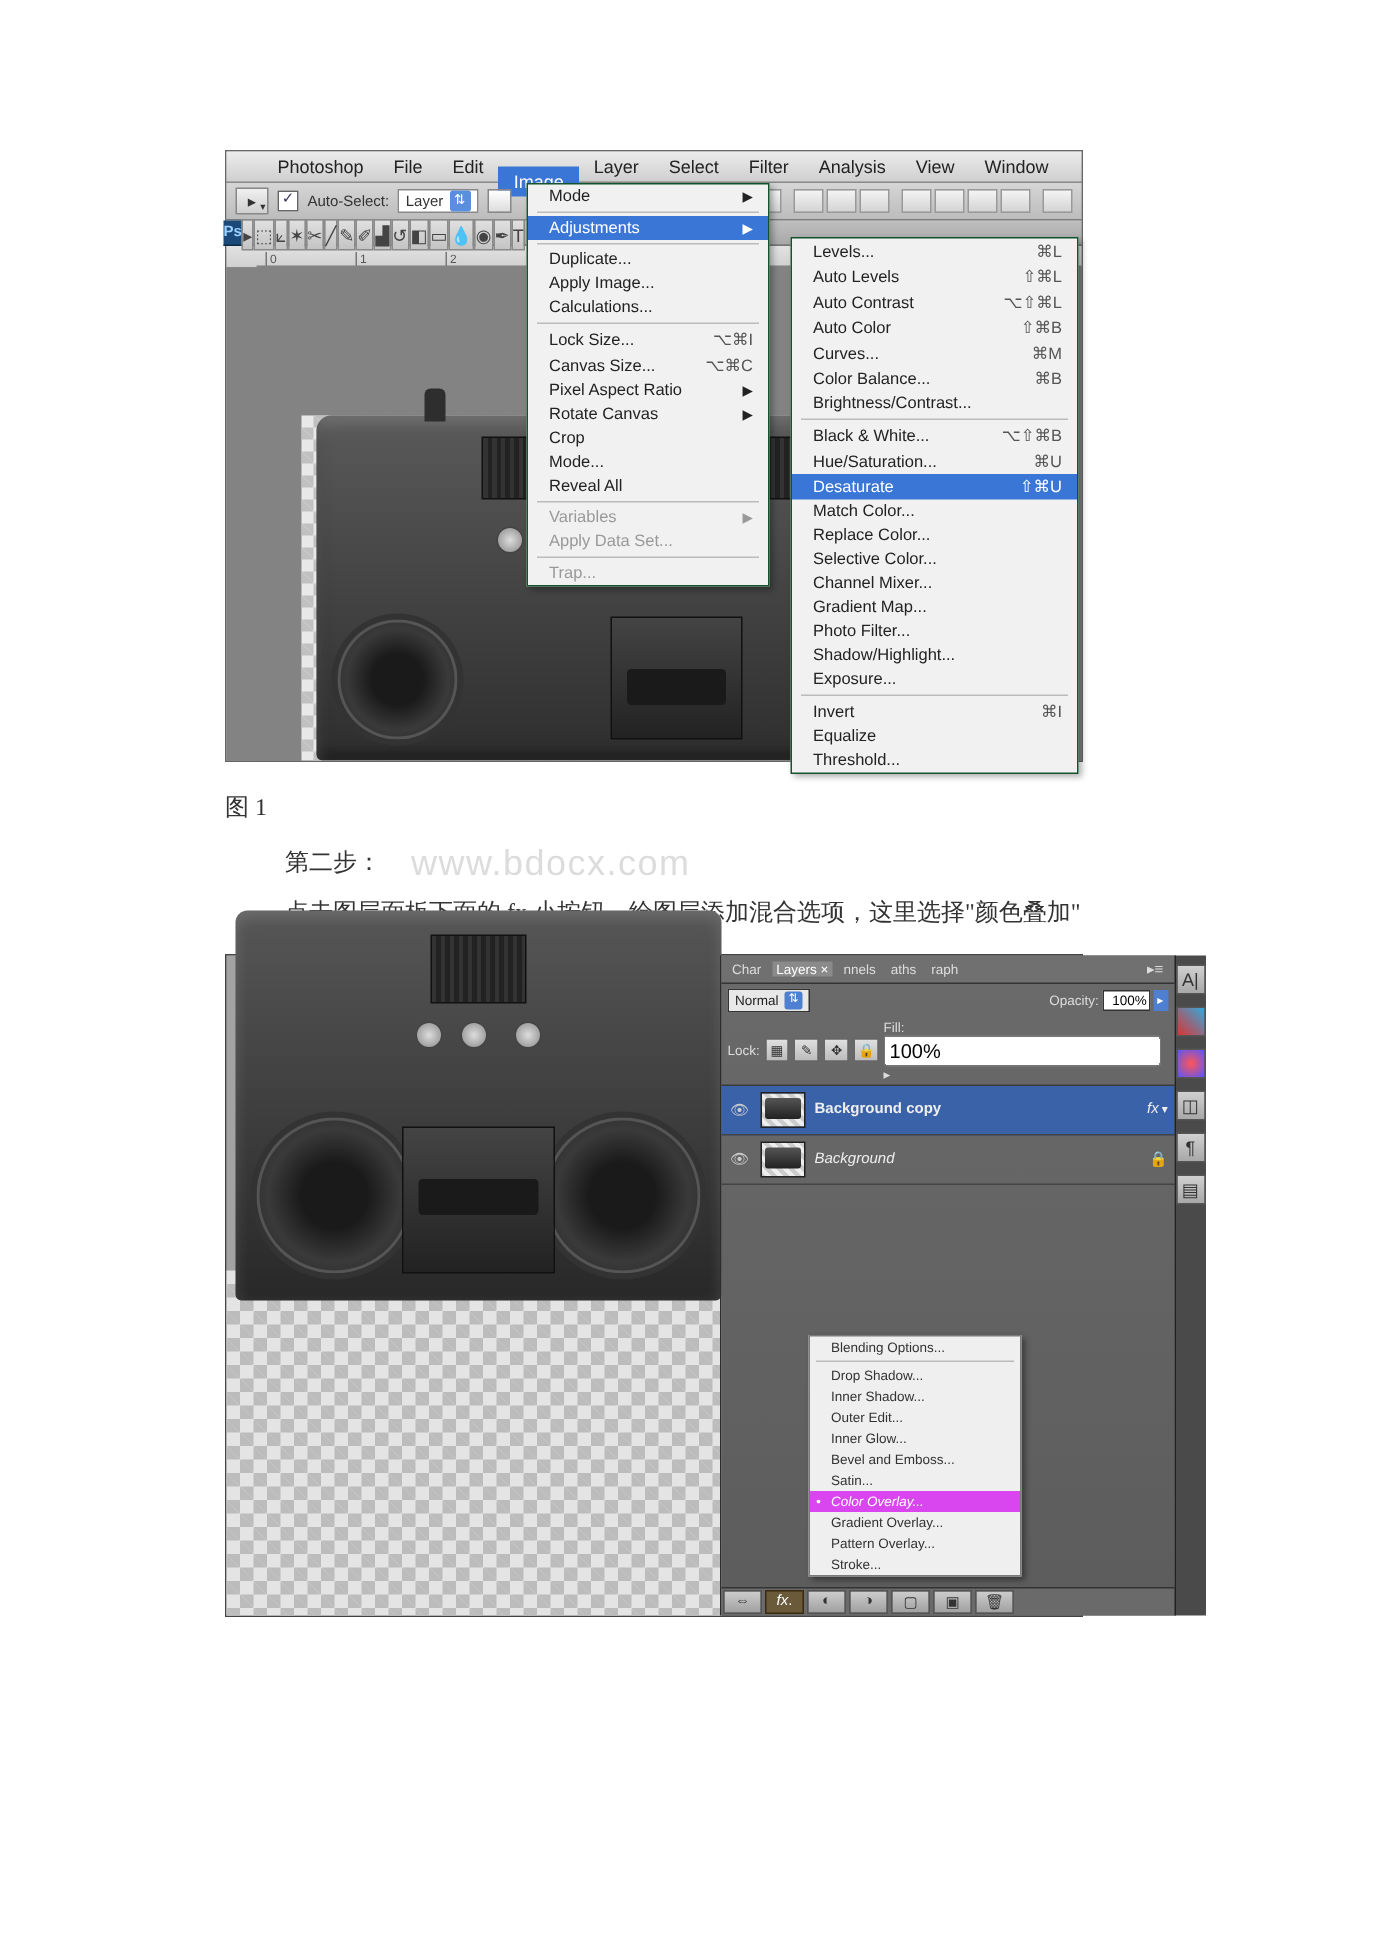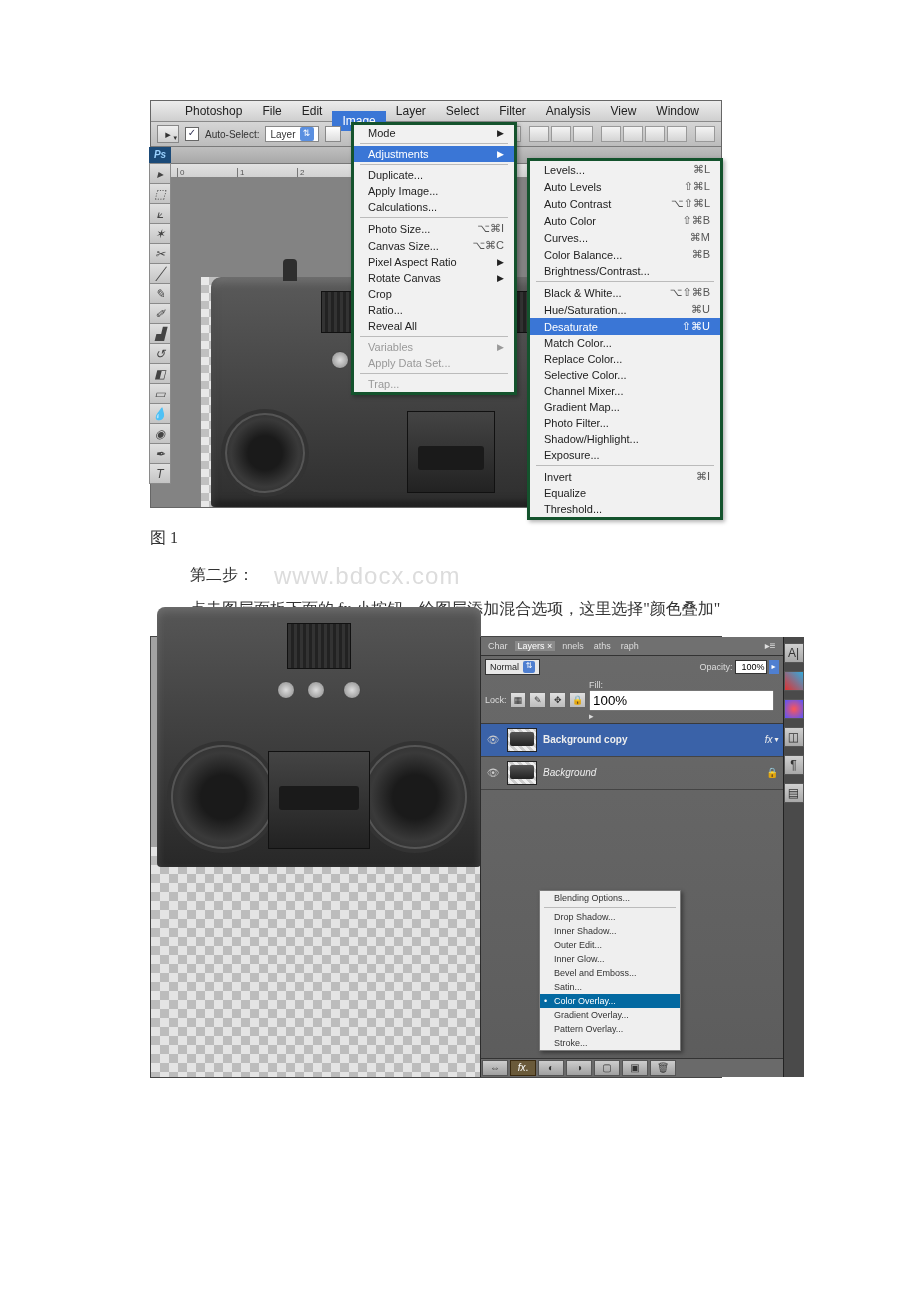--- a/index.html
+++ b/index.html
@@ -14,41 +14,41 @@
   .optbar .cb { width:12px; height:12px; border:1px solid #666; display:inline-block; background:#fff; text-align:center; line-height:10px; font-size:10px; color:#335; }
   .optbar .sel { display:inline-flex; align-items:center; border:1px solid #888; background:#fff; padding:0 4px; height:14px; font-size:10px; }
   .optbar .sel .arrow { width:14px; height:14px; background:#5a8fe0; margin-left:4px; color:#fff; text-align:center; line-height:12px; font-size:9px; border-radius:2px; }
   .align-icons { display:flex; gap:2px; margin-left:auto; }
   .align-icons span { width:18px; height:14px; background:linear-gradient(#f4f4f4,#d4d4d4); border:1px solid #999; display:inline-block; }
   .body1 { display:flex; height:360px; }
   .docwrap { flex:1; position:relative; background:#838383; }
   .tabstrip { height:16px; background:linear-gradient(#bfbfbf,#a8a8a8); border-bottom:1px solid #777; display:flex; justify-content:center; align-items:center; font-size:9px; color:#444; }
   .ruler { height:14px; background:linear-gradient(#e2e2e2,#d0d0d0); border-bottom:1px solid #888; position:relative; font-size:8px; color:#555; }
   .ruler span { position:absolute; bottom:0; border-left:1px solid #777; padding-left:2px; height:10px; }
-  .toolbox { position:absolute; left:-2px; top:0; width:22px; display:flex; flex-direction:column; z-index:3;font-style:italic; }
+  .toolbox { position:absolute; left:-2px; top:0; width:22px; display:flex; z-index:3; }
   .toolbox .ps { height:16px; background:#1b4a78; color:#9bd2ff; font-size:10px; font-weight:bold; text-align:center; line-height:16px; border-bottom:1px solid #0c2a44; }
   .toolbox .tool { height:19px; background:linear-gradient(#e0e0e0,#c4c4c4); border:1px solid #8a8a8a; margin-top:-1px; display:flex; align-items:center; justify-content:center; color:#444; font-size:12px; }
   .canvas-area { position:absolute; left:20px; right:0; top:30px; bottom:0; background:#838383; overflow:hidden; }
   .checker { position:absolute; left:30px; top:100px; right:20px; bottom:-80px;
     background-image:linear-gradient(45deg,#c0c0c0 25%,transparent 25%,transparent 75%,#c0c0c0 75%),
                      linear-gradient(45deg,#c0c0c0 25%,transparent 25%,transparent 75%,#c0c0c0 75%);
     background-color:#e8e8e8; background-size:16px 16px; background-position:0 0,8px 8px; }
   .boombox { position:absolute; left:10px; right:10px; top:0; height:230px;
     background:linear-gradient(#5a5a5a,#2e2e2e); border-radius:10px 10px 4px 4px; box-shadow:inset 0 4px 10px rgba(255,255,255,.2), inset 0 -4px 10px rgba(0,0,0,.5); }
   .boombox::before, .boombox::after { content:""; position:absolute; top:-18px; width:14px; height:22px; background:#2e2e2e; border-radius:4px 4px 0 0; }
   .boombox::before { left:15%; } .boombox::after { right:15%; }
   .speaker { position:absolute; width:80px; height:80px; border-radius:50%; background:radial-gradient(circle,#1a1a1a 30%,#3a3a3a 60%,#222 100%); box-shadow:inset 0 0 0 2px #555, 0 0 0 4px #333; }
   .sp-l { left:14px; bottom:14px; } .sp-r { right:14px; bottom:14px; }
   .ctrls { position:absolute; left:110px; right:110px; top:14px; height:40px; background:repeating-linear-gradient(90deg,#333 0 3px,#222 3px 6px); border:1px solid #111; }
   .cassette { position:absolute; left:50%; transform:translateX(-50%); bottom:14px; width:86px; height:80px; background:linear-gradient(#444,#222); border:1px solid #111; }
   .cassette::before { content:""; position:absolute; left:10px; right:10px; top:34px; height:24px; background:#1a1a1a; border-radius:3px; }
   .knob { position:absolute; width:16px; height:16px; border-radius:50%; background:radial-gradient(#ddd,#888); border:1px solid #444; }
   .k1 { left:120px; top:74px;} .k2 { left:150px; top:74px;} .k3 { right:120px; top:74px;}
   
-  .menu { position:absolute; background:#f1f1f1; border:3px solid #14532d; box-shadow:2px 2px 4px rgba(0,0,0,.3); font-size:11px; color:#222; z-index:10; }
+  .menu { position:absolute; background:#f1f1f1; border:1px solid #14532d; box-shadow:2px 2px 4px rgba(0,0,0,.3); font-size:11px; color:#222; z-index:10; }
   .menu .row { display:flex; align-items:center; padding:2px 10px 2px 14px; white-space:nowrap; }
   .menu .row.sel { background:#3a76d6; color:#fff; }
   .menu .row.dis { color:#999; }
   .menu hr { margin:2px 6px; border:none; border-top:1px solid #bbb; }
   .menu .sc { margin-left:auto; padding-left:20px; color:#555; }
   .menu .row.sel .sc, .menu .row:hover .sc { color:#fff; }
   .menu .tri { margin-left:auto; padding-left:20px; font-size:9px; }
   .caption { font-family:SimSun,serif; font-size:16px; margin:20px 0 6px 0; }
   .step { font-family:SimSun,serif; font-size:16px; margin:10px 0 4px 40px; }
   .watermark { font-family:Arial; font-size:24px; color:#dcdcdc; font-weight:500; letter-spacing:1px; }
@@ -84,21 +84,21 @@
   .layerrow { display:flex; align-items:center; padding:4px; border-bottom:1px solid #444; font-size:10px; color:#eee; }
   .layerrow.active { background:#3a62a8; }
   .eye { width:16px; text-align:center; color:#ccc; }
   .thumb { width:28px; height:22px; background:linear-gradient(45deg,#ccc 25%,#eee 25%,#eee 50%,#ccc 50%,#ccc 75%,#eee 75%); background-size:8px 8px; border:1px solid #222; margin:0 6px; position:relative; }
   .thumb::after { content:""; position:absolute; left:2px; right:2px; top:3px; bottom:5px; background:linear-gradient(#555,#222); border-radius:2px;}
   .layerrow .lname { flex:1; }
   .layerrow .fx { font-style:italic; font-size:10px; color:#eee; padding:0 2px; }
   .layerrow .lock { font-size:10px; }
   .fx-popup { position:absolute; right:40px; bottom:26px; width:140px; background:#efefef; border:1px solid #7a7a7a; box-shadow:2px 2px 4px rgba(0,0,0,.4); font-size:9px; z-index:5;}
   .fx-popup .r { padding:2px 6px 2px 14px; color:#333; }
-  .fx-popup .r.sel { background:#0369a1; color:#fff; position:relative;}
+  .fx-popup .r.sel { background:#d946ef; color:#fff; position:relative;font-style:italic;}
   .fx-popup .r.sel::before { content:"•"; position:absolute; left:4px; }
   .fx-popup hr { margin:2px 4px; border:none; border-top:1px solid #bbb;}
   .panel-bottom { margin-top:auto; display:flex; border-top:1px solid #333; background:#6a6a6a; height:18px; align-items:center; }
   .panel-bottom span { width:24px; height:14px; margin:0 1px; background:linear-gradient(#cdcdcd,#a0a0a0); border:1px solid #555; display:flex; align-items:center; justify-content:center; font-size:10px; color:#333;}
   .panel-bottom span.fxbtn { background:#6a5a3a; color:#fff; border-color:#3a2a10;}
   .dock { width:26px; background:#4a4a4a; border-left:1px solid #222; display:flex; flex-direction:column; align-items:center; padding-top:6px; gap:8px; }
   .dock .dicon { width:18px; height:18px; background:linear-gradient(#d0d0d0,#a8a8a8); border:1px solid #555; display:flex; align-items:center; justify-content:center; font-size:12px; color:#333;}
 </style>
 </head>
 <body>
@@ -200,37 +200,37 @@
       <div class="row sel">
           <span>Adjustments</span>
           <span class="tri">▶</span>
         </div>
       <hr>
       <div class="row">Duplicate...</div>
       <div class="row">Apply Image...</div>
       <div class="row">Calculations...</div>
       <hr>
       <div class="row">
-          <span>Photo Size...</span>
+          <span>Lock Size...</span>
           <span class="sc">⌥⌘I</span>
         </div>
       <div class="row">
           <span>Canvas Size...</span>
           <span class="sc">⌥⌘C</span>
         </div>
       <div class="row">
           <span>Pixel Aspect Ratio</span>
           <span class="tri">▶</span>
         </div>
       <div class="row">
           <span>Rotate Canvas</span>
           <span class="tri">▶</span>
         </div>
       <div class="row">Crop</div>
-      <div class="row">Ratio...</div>
+      <div class="row">Mode...</div>
       <div class="row">Reveal All</div>
       <hr>
       <div class="row dis">
           <span>Variables</span>
           <span class="tri">▶</span>
         </div>
       <div class="row dis">Apply Data Set...</div>
       <hr>
       <div class="row dis">Trap...</div>
     </div>

